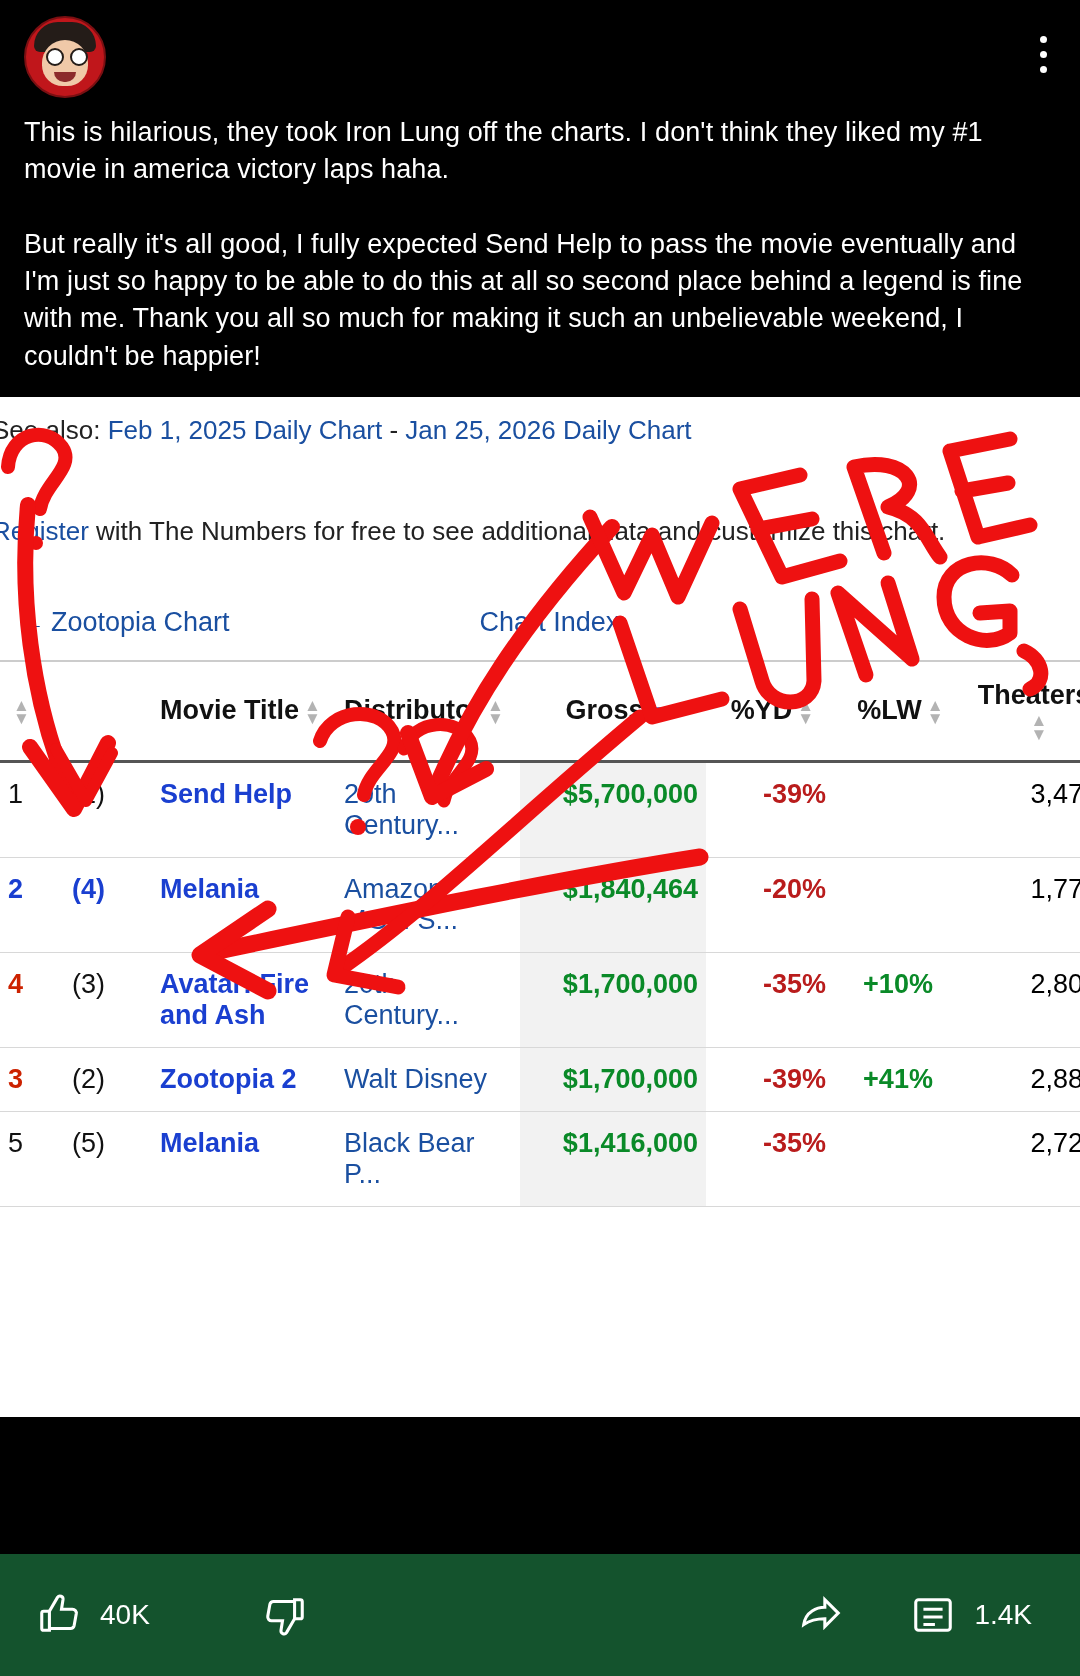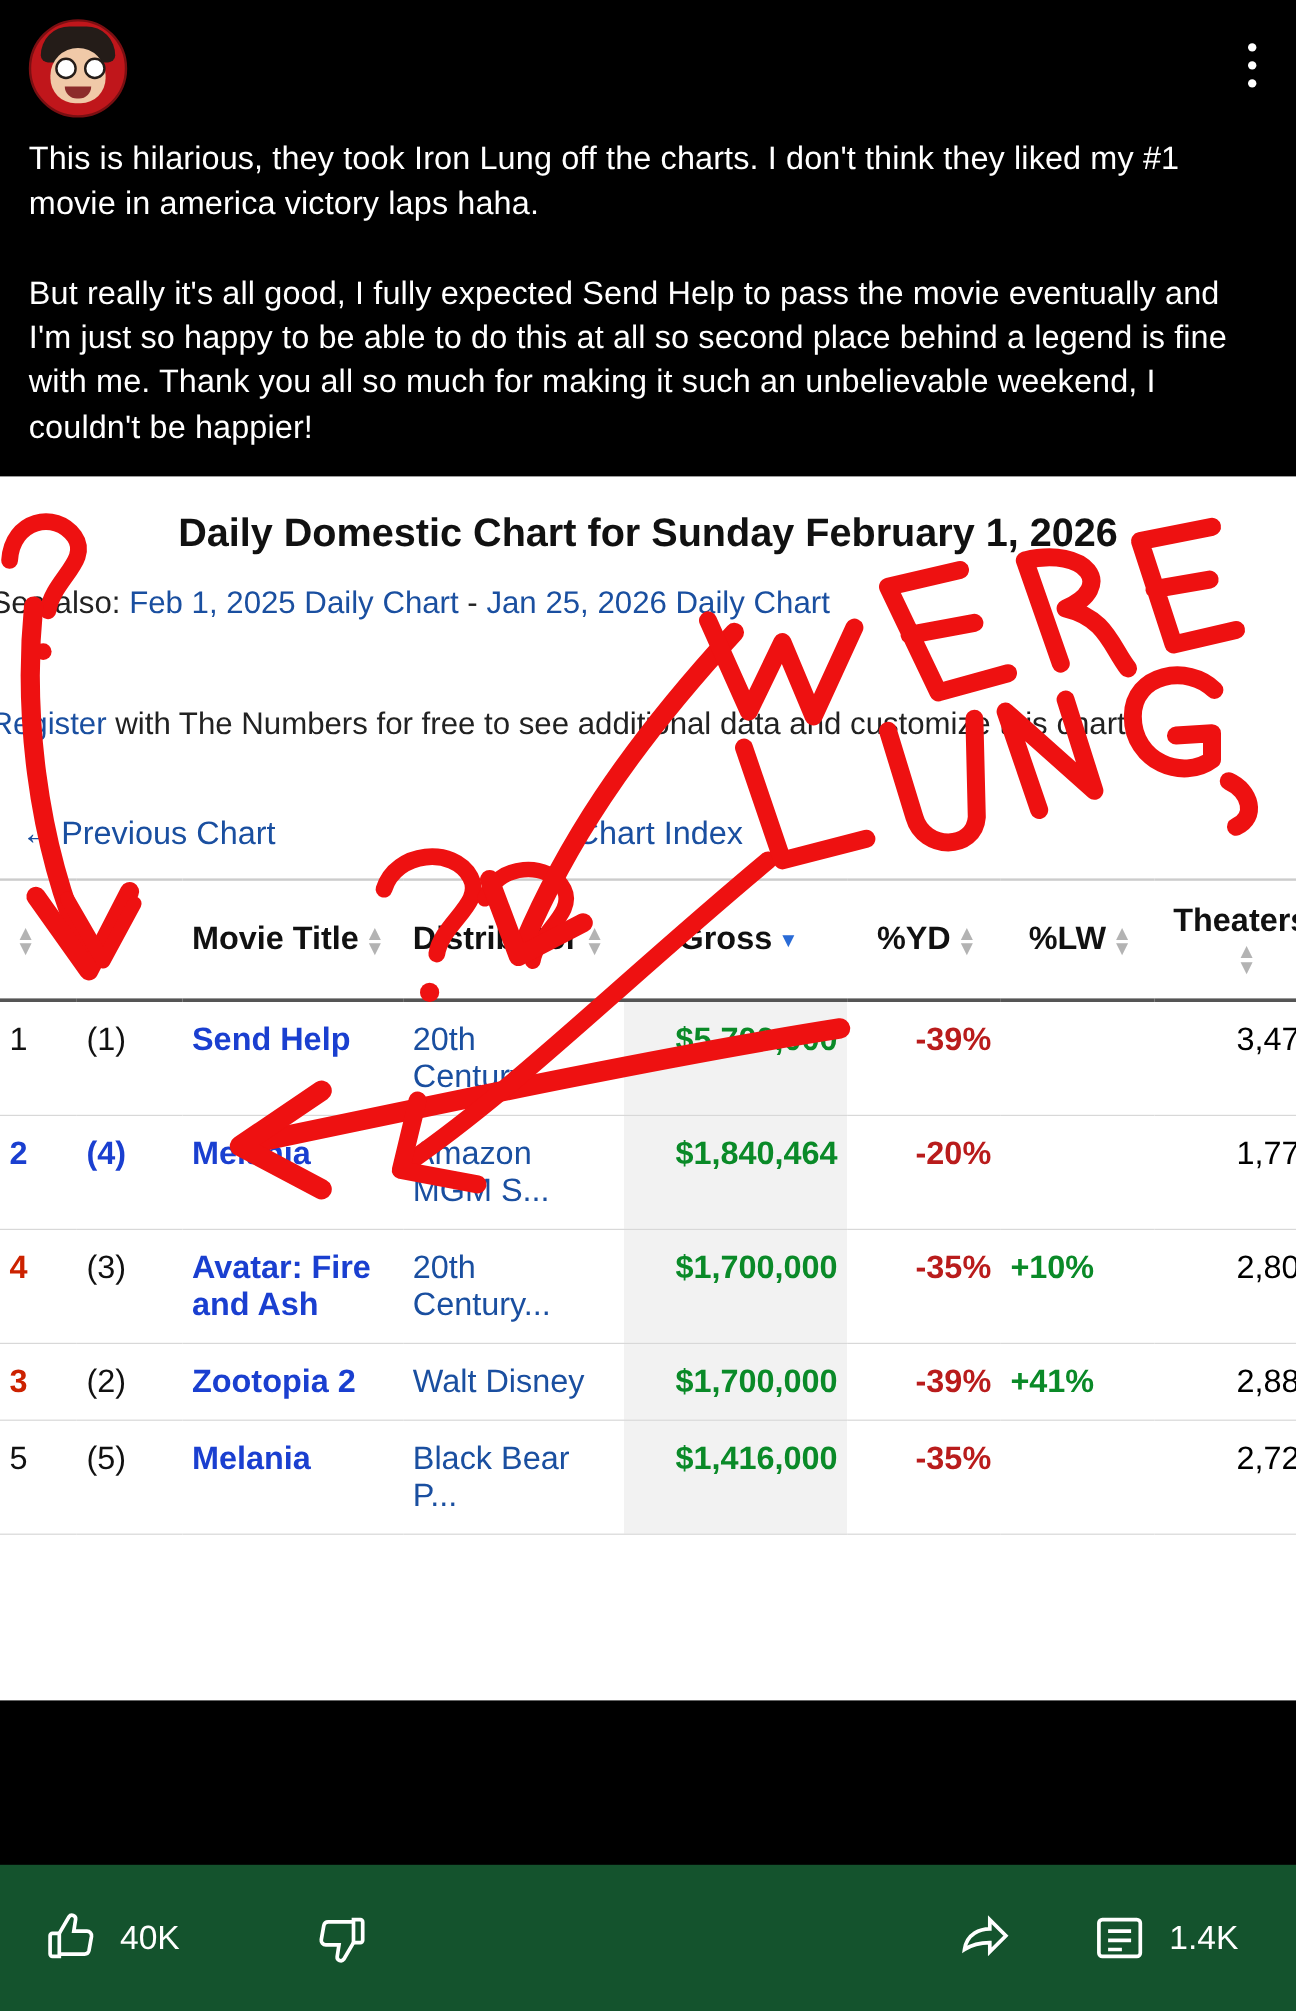--- a/index.html
+++ b/index.html
@@ -184,21 +184,21 @@
     vertical-align: middle;
     margin-left: 5px;
   }
   .sorticon.active { color: #2a6bd6; }
   .col-rank      { width: 48px;  text-align: left; }
   .col-prev      { width: 72px;  text-align: left; }
   .col-title     { width: 168px; text-align: left; }
   .col-dist      { width: 168px; text-align: left; }
   .col-gross     { width: 170px; text-align: right; }
   .col-yd        { width: 112px; text-align: right; }
-  .col-lw        { width: 112px; text-align: left; }
+  .col-lw        { width: 112px; text-align: center; }
   .col-theaters  { width: 128px; text-align: right; }
   th.col-gross, th.col-yd, th.col-lw, th.col-theaters { text-align: center; }
   td.col-gross, td.col-total { color: #0a8a28; font-weight: bold; }
   .shaded { background: #f2f2f2 !important; }
   .rank-red { color: #cc2200; font-weight: bold; }
   .rank-blue { color: #1a3fd0; font-weight: bold; }
   .rank-black { color: #111111; }
   .movie-link { color: #1a3fd0; font-weight: bold; }
   .dist-link  { color: #1a4fa0; }
   .neg { color: #b91c1c; font-weight: bold; }
@@ -255,33 +255,32 @@
     <span></span>
   </div>
 </div>
 
 <div class="post-body">This is hilarious, they took Iron Lung off the charts. I don't think they liked my #1 movie in america victory laps haha.
 
 But really it's all good, I fully expected Send Help to pass the movie eventually and I'm just so happy to be able to do this at all so second place behind a legend is fine with me. Thank you all so much for making it such an unbelievable weekend, I couldn't be happier!</div>
 
 <div class="embed">
 
-  <div class="chart-title">Daily Domestic Chart for Sunday February 1, 2026</div>
 
   <div class="see-also">
     <span>See also: </span><span class="link">Feb 1, 2025 Daily Chart</span><span> - </span><span class="link">Jan 25, 2026 Daily Chart</span>
   </div>
 
   <div class="register-line">
     <span class="link">Register</span><span> with The Numbers for free to see additional data and customize this chart.</span>
   </div>
 
   <div class="nav-row">
     <div class="nav-prev">
-      <span class="arrow">←</span><span>Previous Chart</span>
+      <span class="arrow">←</span><span>Zootopia Chart</span>
     </div>
     <div class="nav-index">Chart Index</div>
   </div>
 
   <table class="chart">
     <thead>
       <tr>
         <th class="col-rank"><span class="sorticon">▲<br>▼</span></th>
         <th class="col-prev"></th>
         <th class="col-title"><span>Movie Title</span><span class="sorticon">▲<br>▼</span></th>

